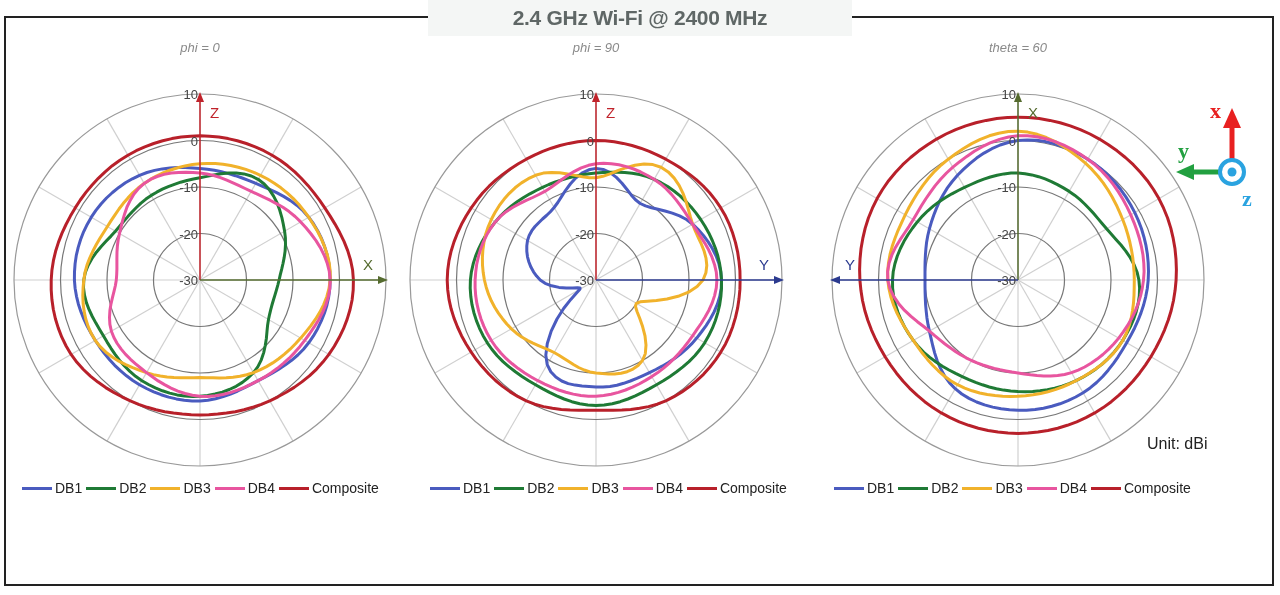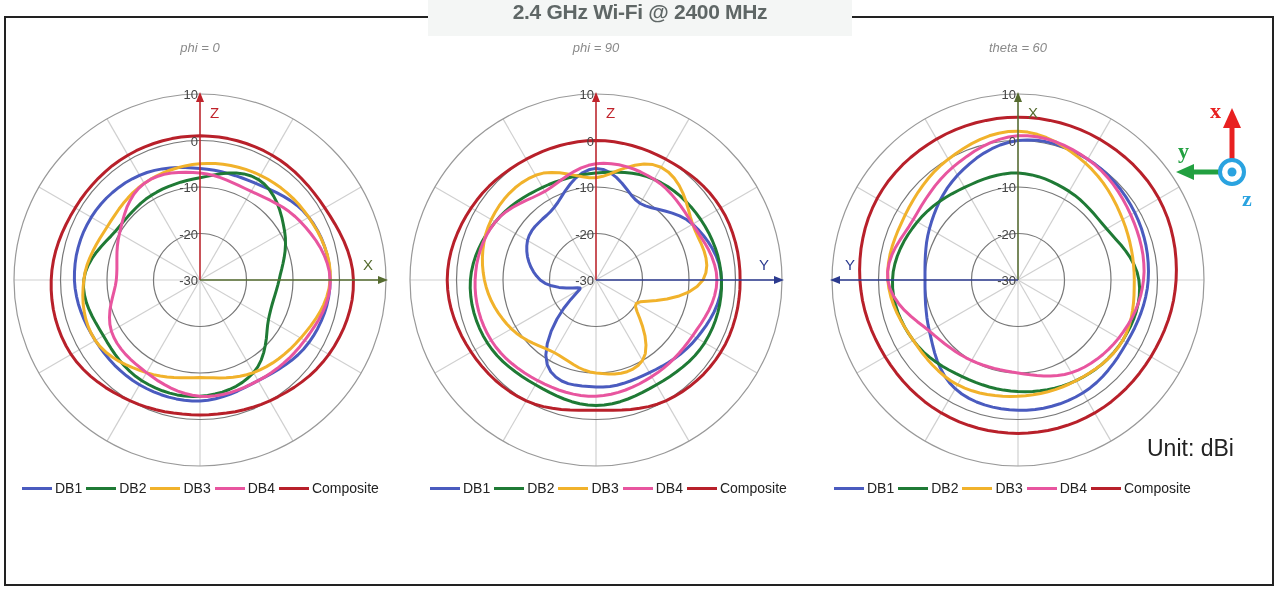--- a/index.html
+++ b/index.html
@@ -1,27 +1,27 @@
 <!DOCTYPE html>
 <html><head>
 <meta charset="utf-8">
 <style>
   html,body{margin:0;padding:0;background:#fff;}
   body{width:1280px;height:595px;position:relative;overflow:hidden;font-family:"Liberation Sans","DejaVu Sans",sans-serif;}
   .frame{position:absolute;left:4px;top:16px;width:1270px;height:570px;border:2px solid #222;box-sizing:border-box;}
-  .title-band{position:absolute;left:428px;top:0;width:424px;height:36px;background:#f4f6f5;display:flex;justify-content:center;}
+  .title-band{position:absolute;left:428px;top:0;width:424px;height:36px;background:#f4f6f5;display:flex;align-items:center;justify-content:center;}
   .title{font-size:21px;font-weight:bold;color:#5f6766;letter-spacing:-0.3px;}
   svg.charts{position:absolute;left:0;top:0;}
   .subtitle{font-size:13px;font-style:italic;fill:#8a8a8a;}
   .tick{font-size:13px;fill:#444;}
   .axislbl{font-size:15px;}
   .legend{position:absolute;top:480px;display:flex;align-items:center;font-size:14px;color:#222;}
   .legend .item{display:flex;align-items:center;margin-right:4px;}
   .legend .swatch{display:inline-block;width:30px;height:3px;margin-right:3px;}
-  .unit{position:absolute;left:1147px;top:435px;font-size:23px;color:#222;}
+  .unit{position:absolute;left:1147px;top:435px;font-size:16px;color:#222;}
 </style>
 </head>
 <body>
 
 <div class="frame"></div>
 <div class="title-band">
   <span class="title">2.4 GHz Wi-Fi @ 2400 MHz</span>
 </div>
 
 <svg class="charts" id="charts" width="1280" height="595">

